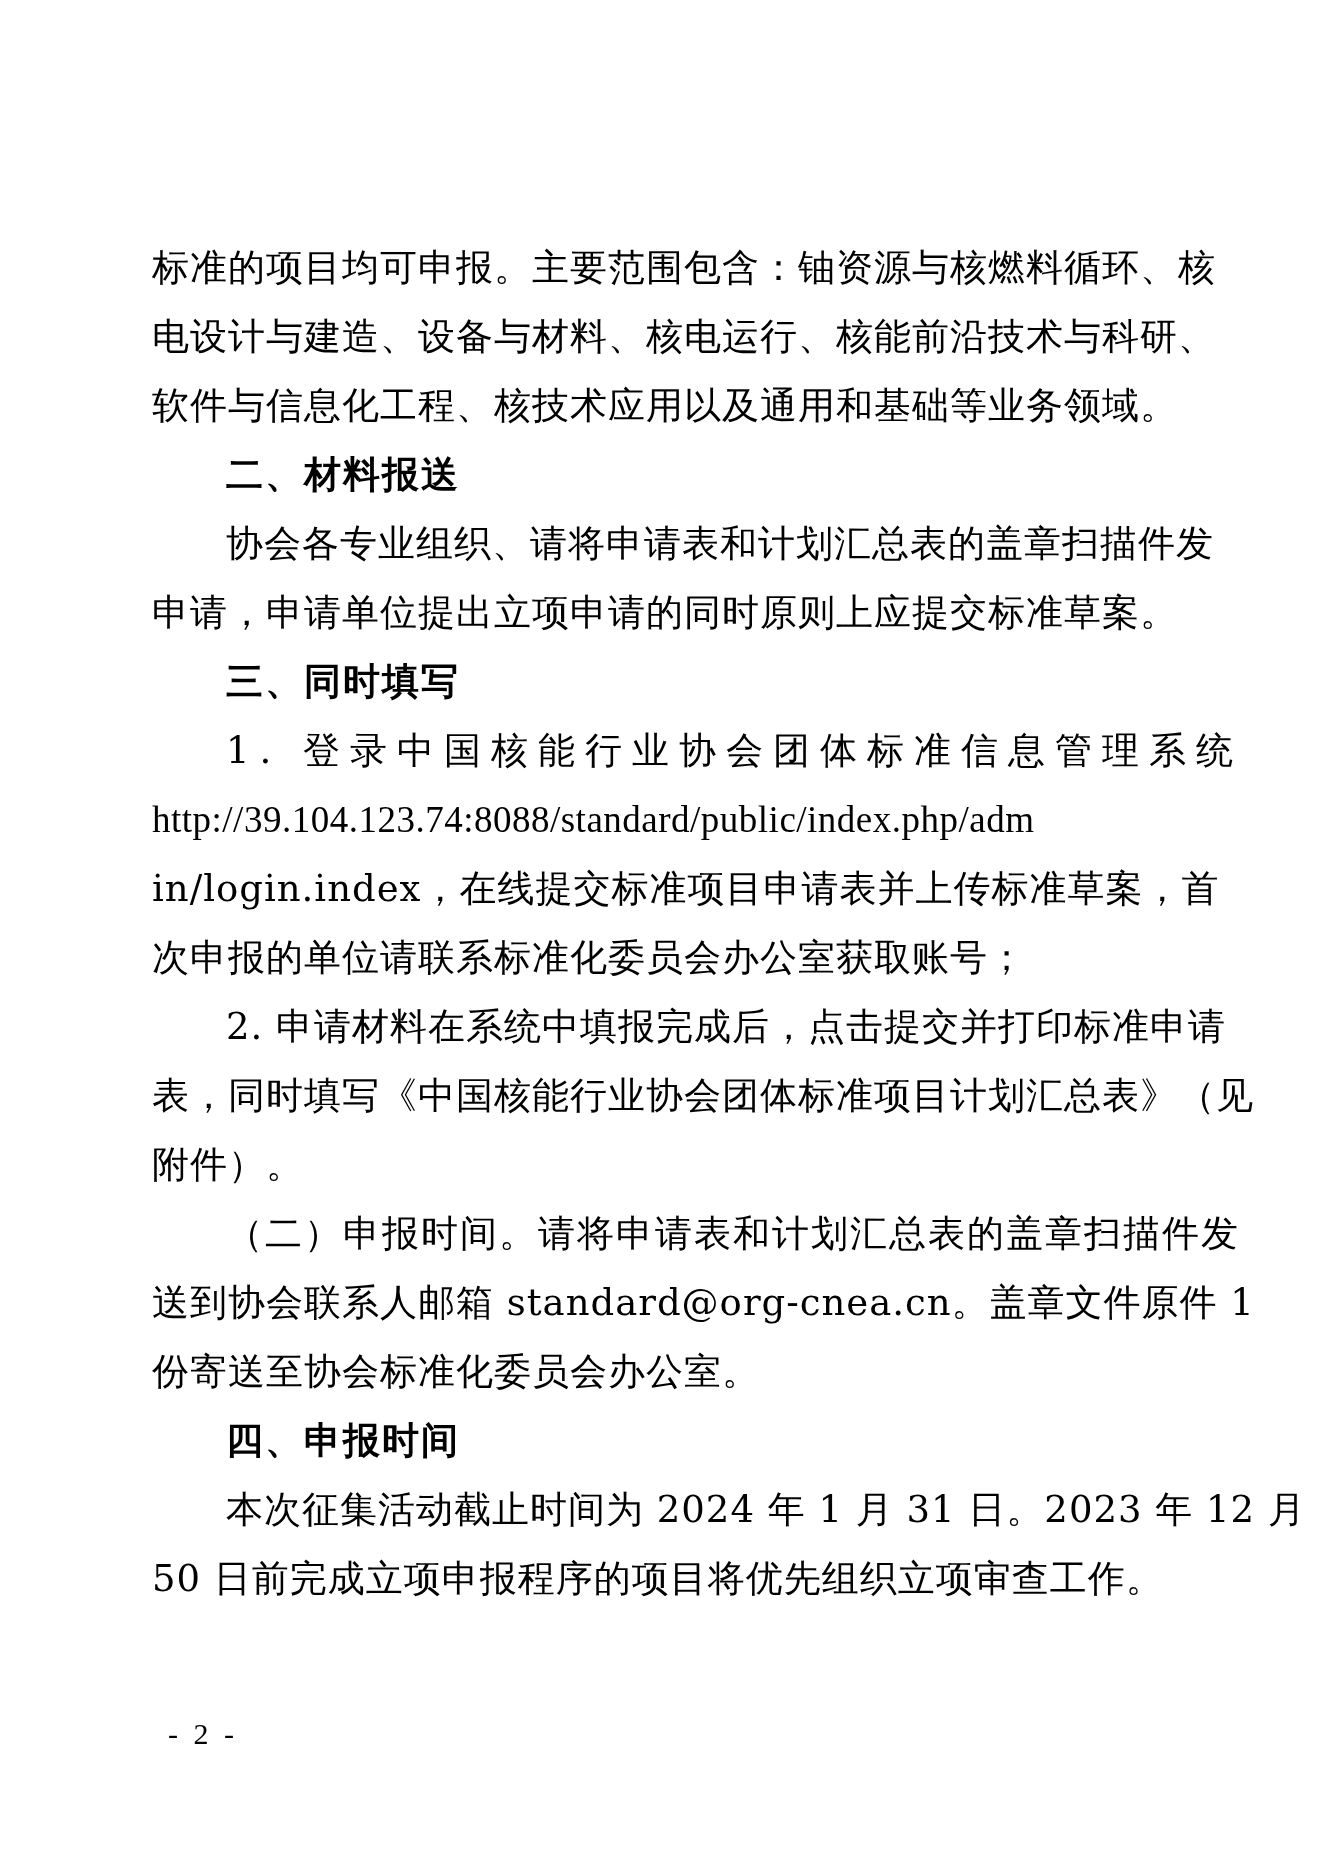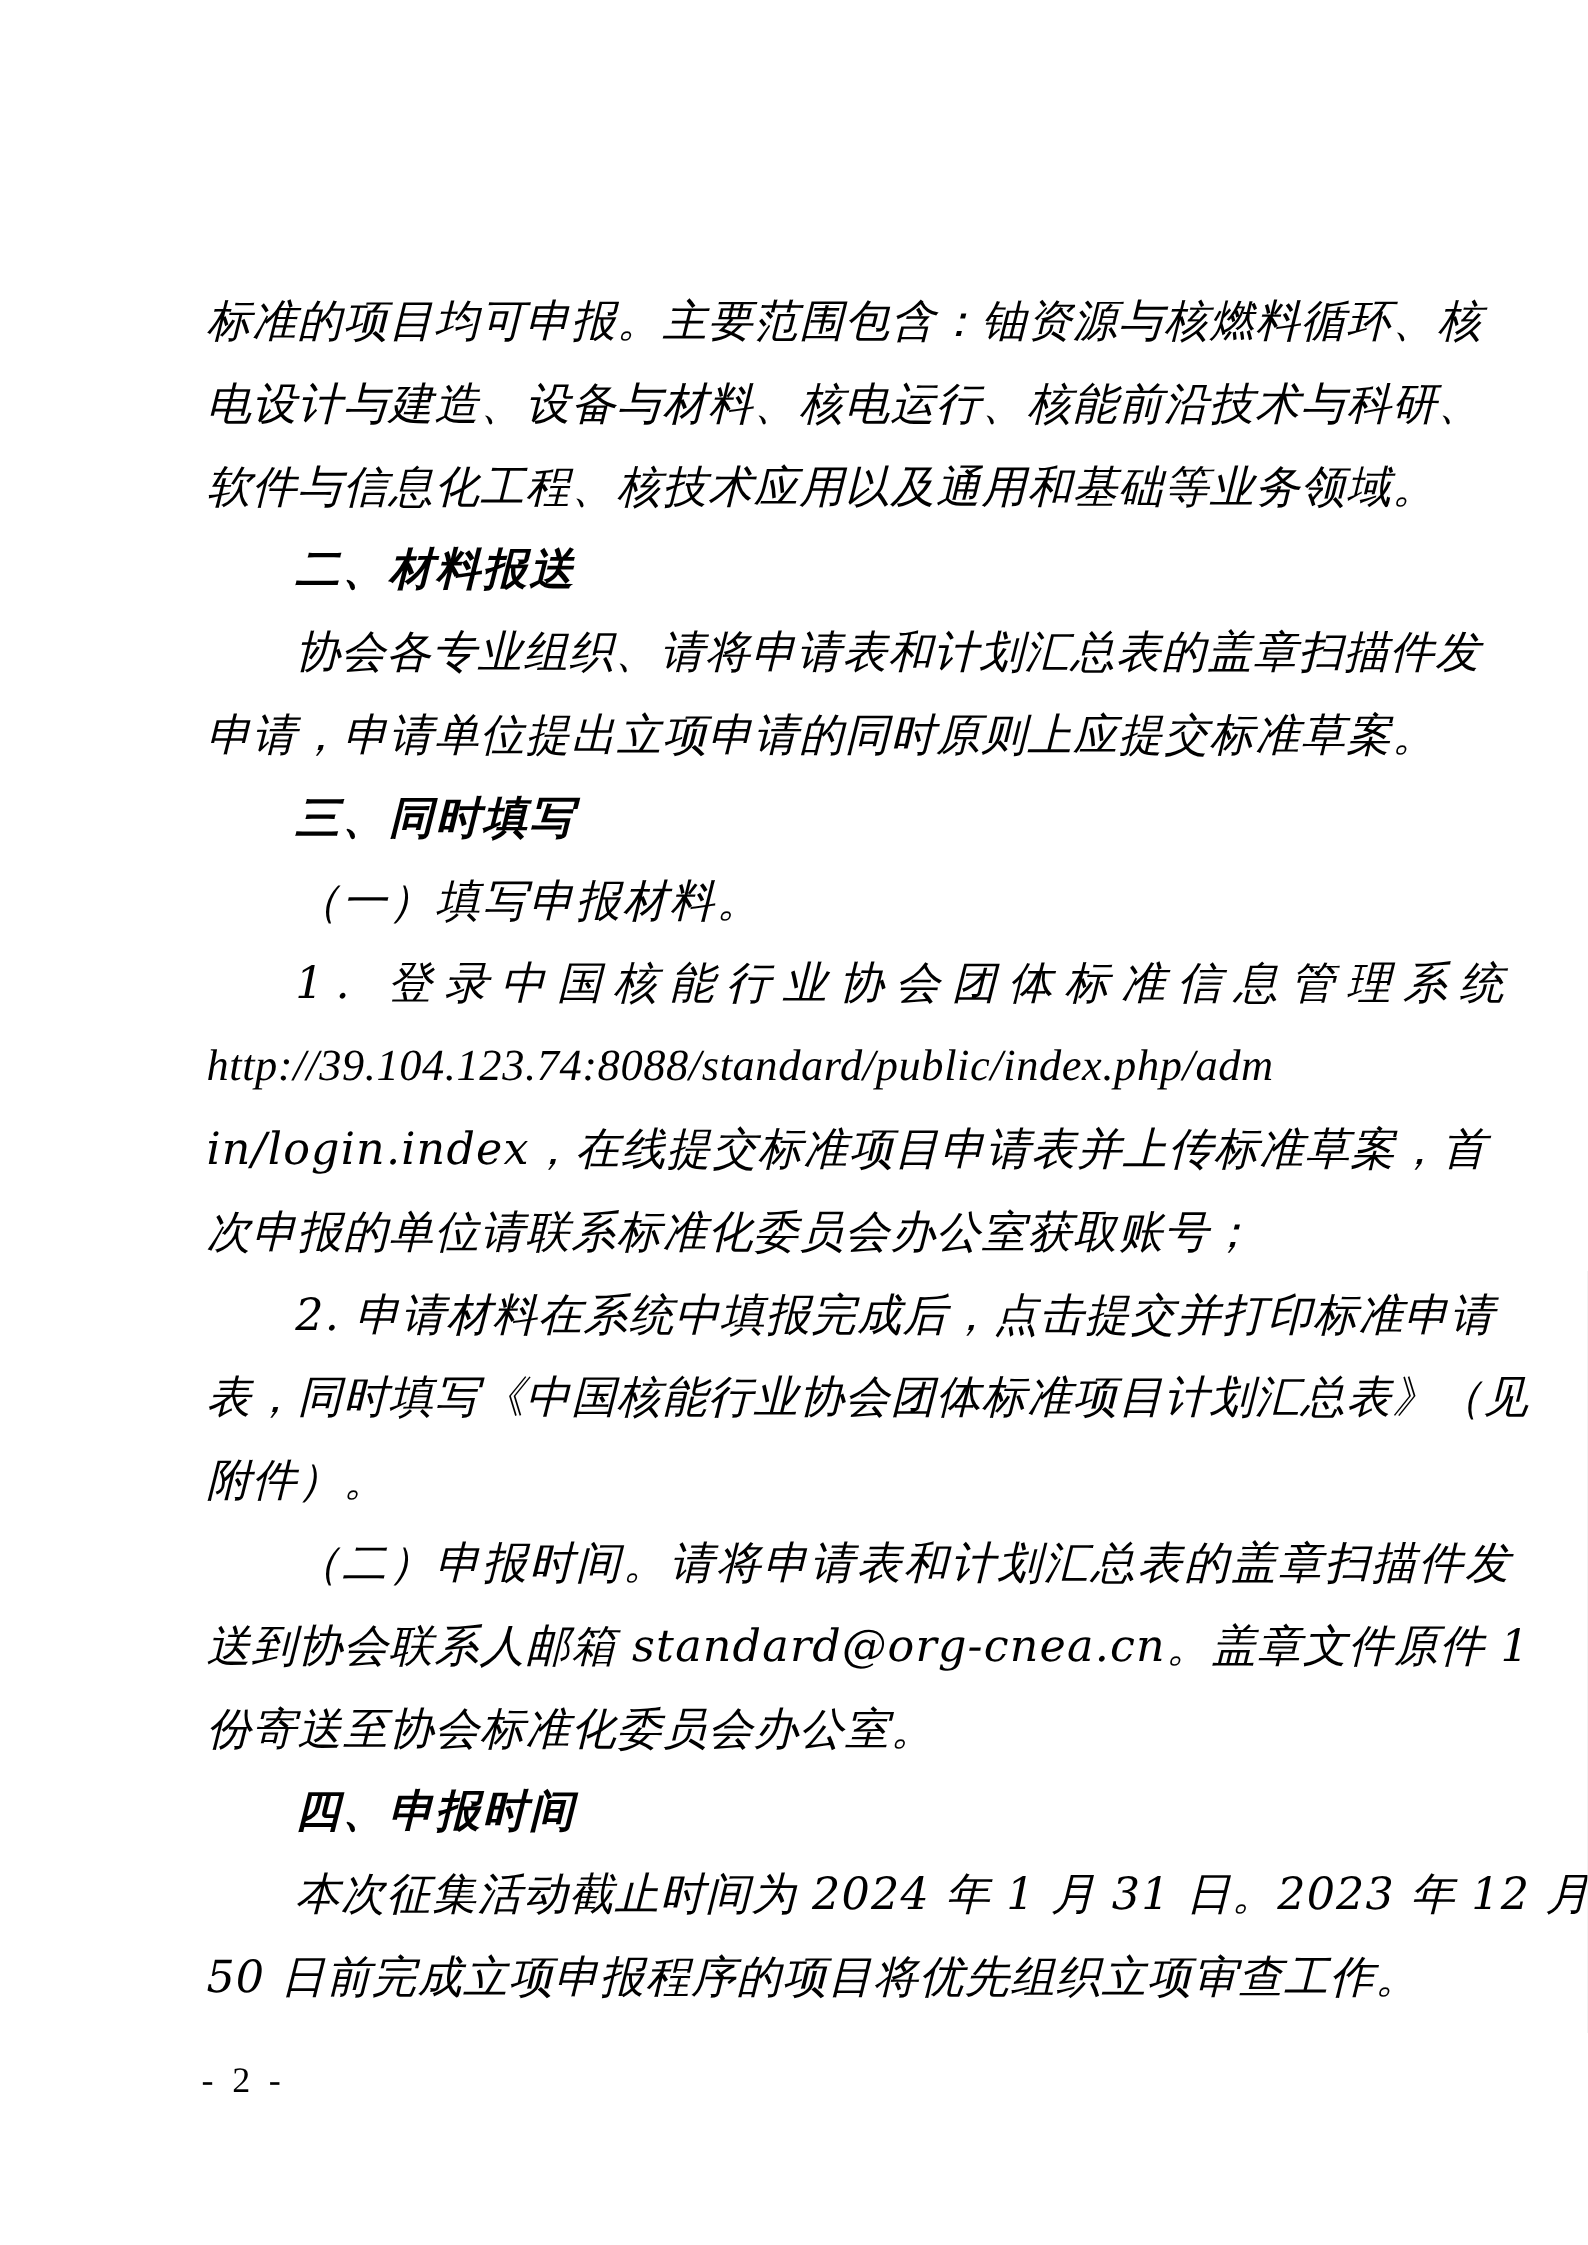--- a/index.html
+++ b/index.html
@@ -12,24 +12,23 @@
     width: 1323px;
     height: 1871px;
     margin: 0 auto;
     background: #ffffff;
     color: #000000;
     overflow: hidden;
     font-family: "DejaVu Serif", serif;
   }
   .content {
     position: absolute;
-    left: 172px;
+    left: 152px;
     top: 233px;
     width: 987px;
-    font-style: italic;
   }
   .line {
     height: 69px;
     line-height: 69px;
     font-size: 37px;
     white-space: nowrap;
     letter-spacing: 1px;
   }
   .line.indent {
     padding-left: 74px;
@@ -65,21 +64,20 @@
 
 <div class="page">
   <div class="content">
       <div class="line">标准的项目均可申报。主要范围包含：铀资源与核燃料循环、核</div>
       <div class="line">电设计与建造、设备与材料、核电运行、核能前沿技术与科研、</div>
       <div class="line">软件与信息化工程、核技术应用以及通用和基础等业务领域。</div>
       <div class="line heading indent">二、材料报送</div>
       <div class="line indent">协会各专业组织、请将申请表和计划汇总表的盖章扫描件发</div>
       <div class="line">申请，申请单位提出立项申请的同时原则上应提交标准草案。</div>
       <div class="line heading indent">三、同时填写</div>
-      <div class="line kaiti indent">（一）填写申报材料。</div>
       <div class="line wide indent">1. 登录中国核能行业协会团体标准信息管理系统</div>
       <div class="line url">http://39.104.123.74:8088/standard/public/index.php/adm</div>
       <div class="line">in/login.index，在线提交标准项目申请表并上传标准草案，首</div>
       <div class="line">次申报的单位请联系标准化委员会办公室获取账号；</div>
       <div class="line indent">2. 申请材料在系统中填报完成后，点击提交并打印标准申请</div>
       <div class="line">表，同时填写《中国核能行业协会团体标准项目计划汇总表》（见</div>
       <div class="line">附件）。</div>
       <div class="line kaiti indent">（二）申报时间。请将申请表和计划汇总表的盖章扫描件发</div>
       <div class="line">送到协会联系人邮箱 standard@org-cnea.cn。盖章文件原件 1</div>
       <div class="line">份寄送至协会标准化委员会办公室。</div>

